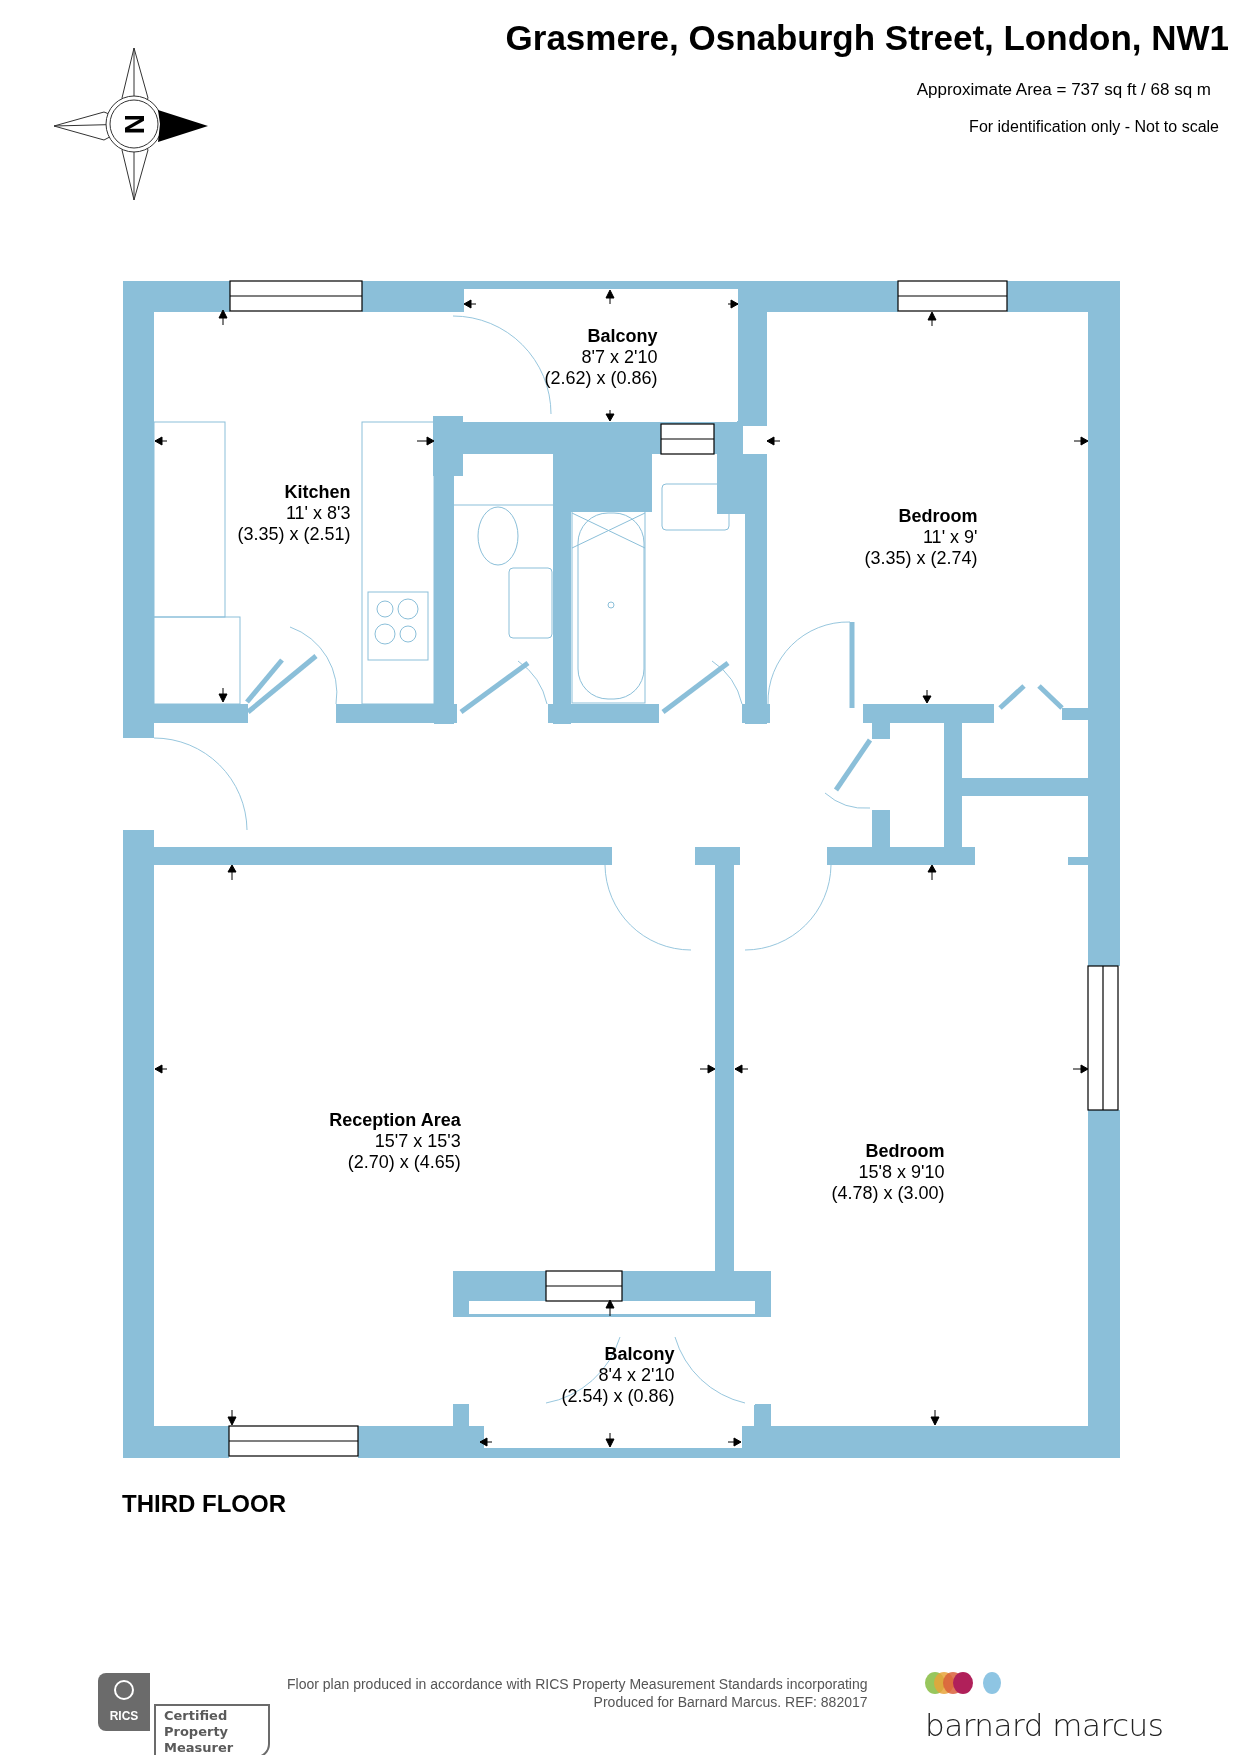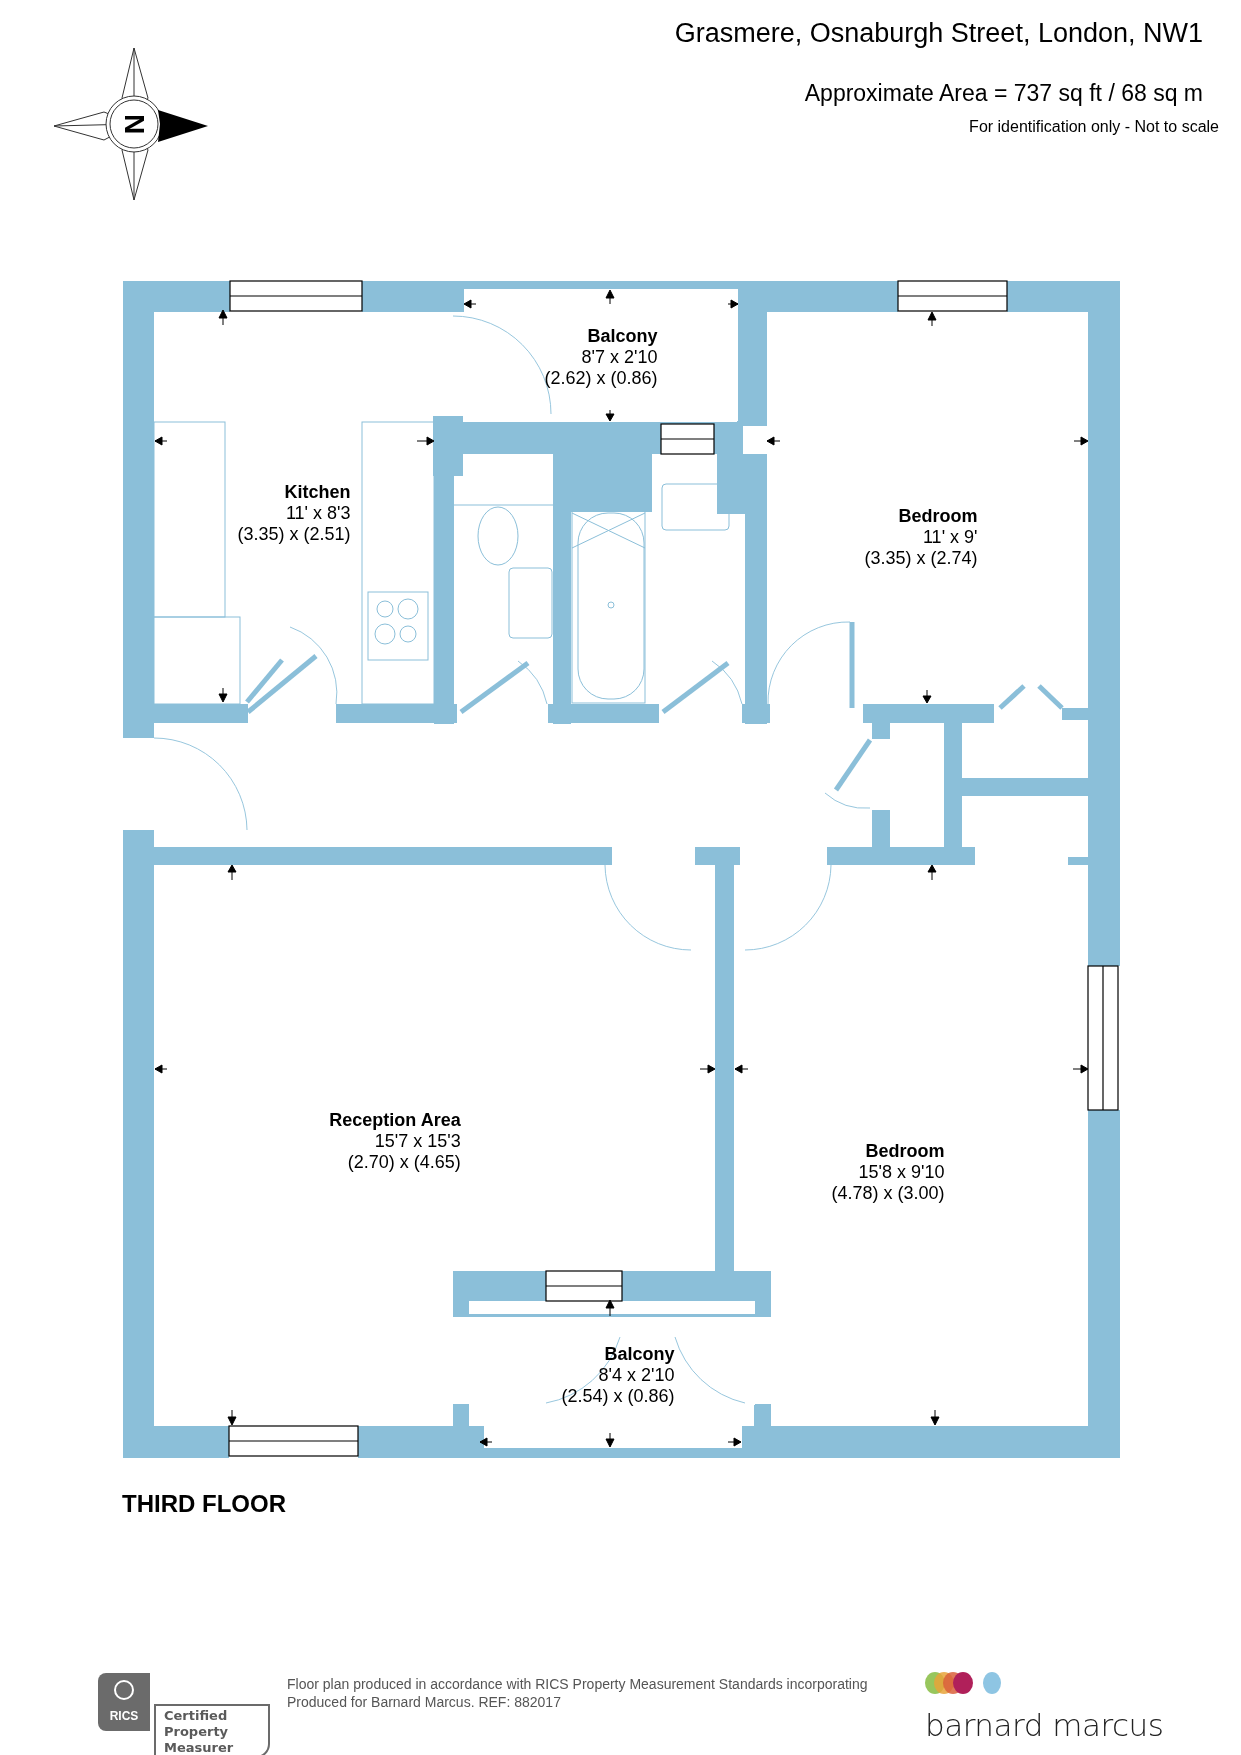--- a/index.html
+++ b/index.html
@@ -1,29 +1,29 @@
 <!DOCTYPE html>
 <html><head>
 <meta charset="utf-8">
 <style>
   html, body { margin:0; padding:0; background:#ffffff; }
   body { width:1241px; height:1755px; position:relative; overflow:hidden; font-family:"Liberation Sans", sans-serif; color:#000; }
-  .title { position:absolute; right:38px; top:18px; font-size:27px; font-weight:normal; white-space:nowrap; }
-  .area { position:absolute; right:38px; top:80px; font-size:23px; white-space:nowrap; }
+  .title { position:absolute; right:12px; top:18px; font-size:35px; font-weight:bold; white-space:nowrap; }
+  .area { position:absolute; right:30px; top:80px; font-size:17px; white-space:nowrap; }
   .note { position:absolute; right:22px; top:118px; font-size:16px; white-space:nowrap; }
   .compass { position:absolute; left:52px; top:46px; width:160px; height:160px; }
   .plan { position:absolute; left:0; top:0; width:1241px; height:1755px; }
   .lbl { position:absolute; text-align:right; font-size:18px; line-height:21px; transform:translateX(-50%); white-space:nowrap; }
   .lbl .nm { font-weight:bold; }
   .floor { position:absolute; left:122px; top:1490px; font-size:24px; font-weight:bold; }
   .rics { position:absolute; left:98px; top:1673px; width:176px; height:58px; }
   .rics-dark { position:absolute; left:0; top:0; width:52px; height:58px; background:#6b6b6b; border-radius:8px 0 0 8px; color:#fff; font-weight:bold; font-size:12px; }
   .rics-dark .rl { position:absolute; bottom:8px; left:0; width:52px; text-align:center; }
   .rics-box { position:absolute; left:56px; top:0; width:116px; height:54px; border:2px solid #6b6b6b; border-radius:0 0 14px 0; color:#5a5a5a; font-family:"DejaVu Sans", sans-serif; font-weight:bold; font-size:13px; line-height:16px; padding:2px 0 0 8px; box-sizing:border-box;margin-top:31px; }
-  .legal { position:absolute; left:287px; top:1675px; font-size:14px; line-height:18px; color:#555; white-space:nowrap; }
+  .legal { position:absolute; left:287px; top:1675px; font-size:14px; line-height:18px; color:#555; white-space:nowrap;text-align:right; }
   .brand { position:absolute; left:925px; top:1672px; }
   .brand .dots { position:relative; height:22px; width:120px; }
   .brand .dot { position:absolute; top:0; width:20px; height:22px; border-radius:50%; }
   .brand .bn { font-size:31px; color:#222; margin-top:13px; letter-spacing:-0.5px; font-family:"DejaVu Sans", sans-serif; font-weight:300; }
 </style>
 </head>
 <body>
 
 <div class="title">Grasmere, Osnaburgh Street, London, NW1</div>
 <div class="area">Approximate Area = 737 sq ft / 68 sq m</div>

